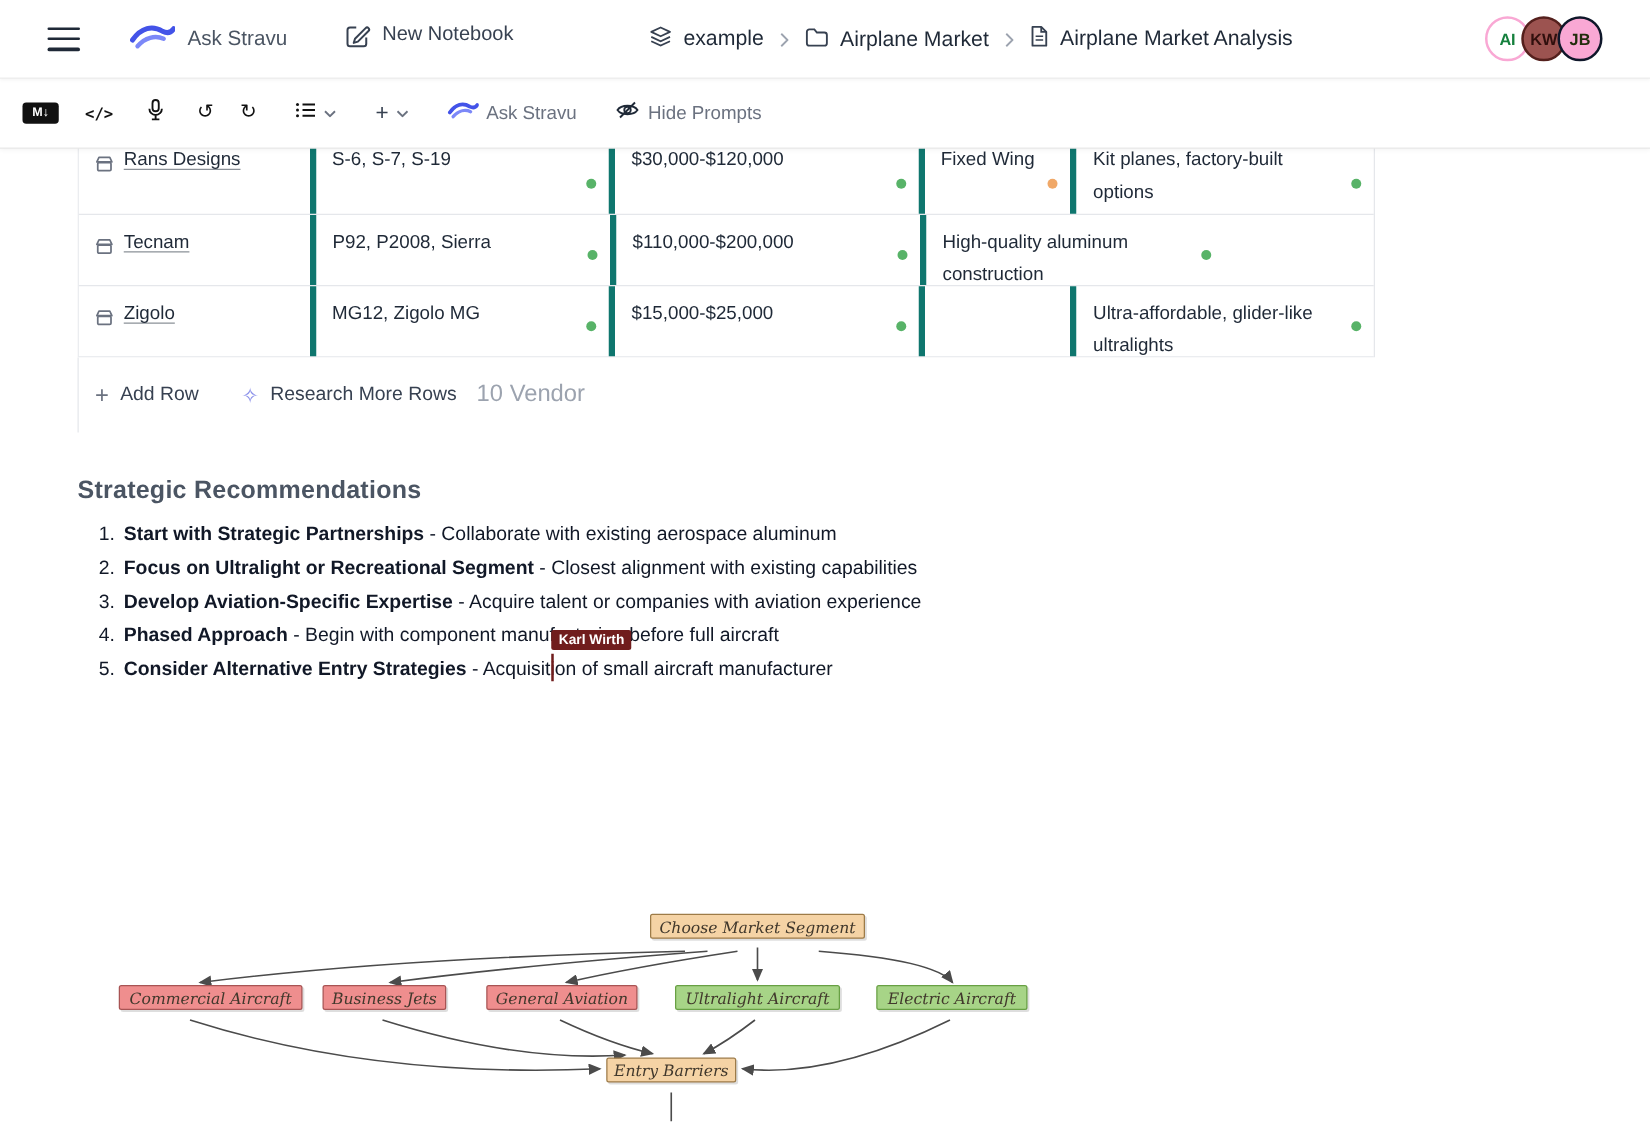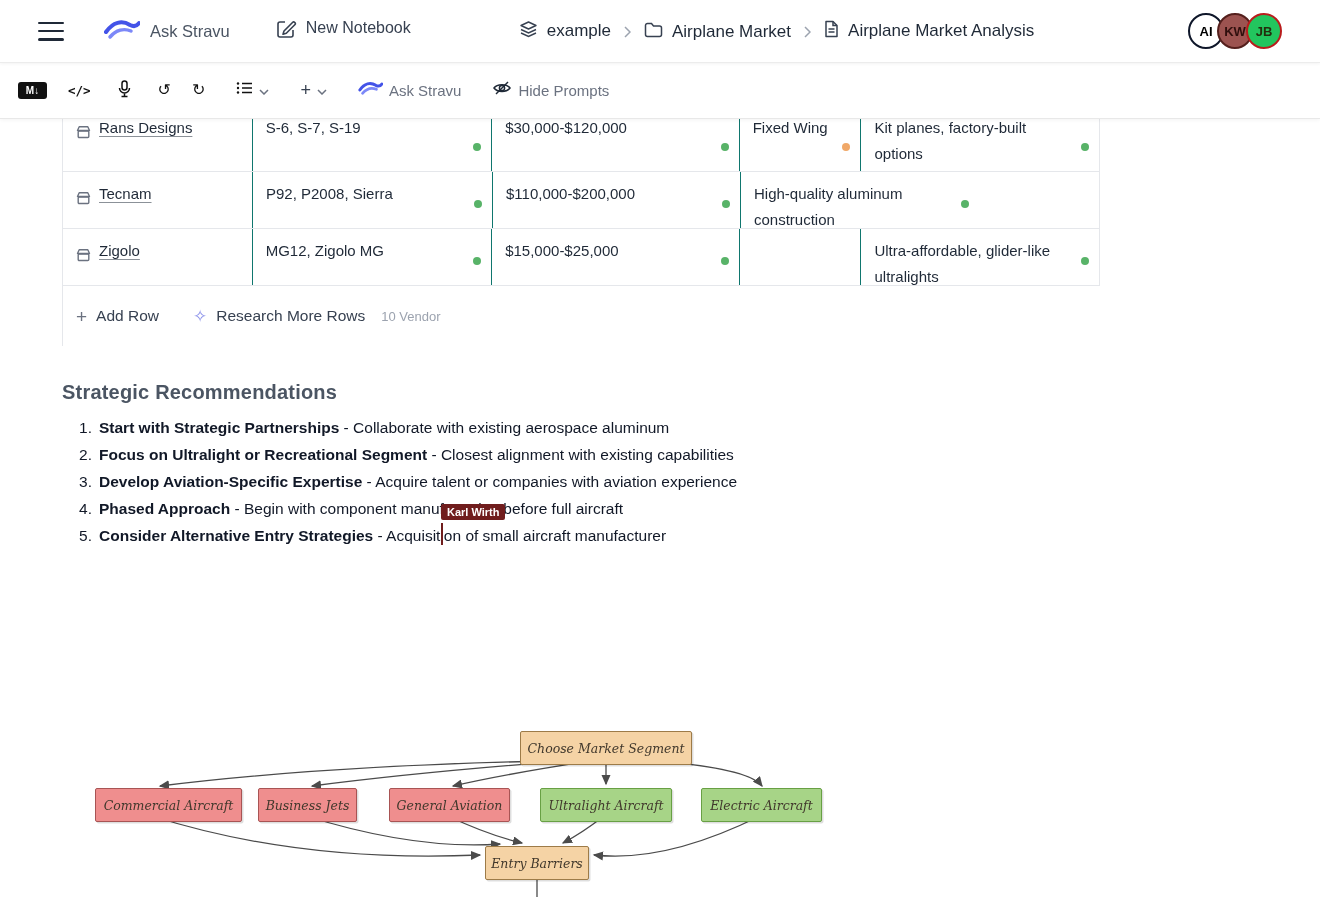--- a/index.html
+++ b/index.html
@@ -13,71 +13,71 @@
        box-shadow:0 1px 0 #ececec, 0 2px 3px rgba(0,0,0,.05);}
   .hamburger{width:26px;height:19px;display:flex;flex-direction:column;justify-content:space-between;cursor:pointer;}
   .hamburger span{height:2.6px;background:#1f2937;border-radius:2px;}
   .brand{display:flex;align-items:center;gap:10px;margin-left:40px;font-size:16.5px;color:#4b5563;}
   .new-notebook{display:flex;align-items:flex-start;gap:9px;margin-left:46px;font-size:16px;color:#374151;cursor:pointer;}
   .breadcrumb{display:flex;align-items:flex-end;gap:13px;margin-left:108px;font-size:17px;color:#1f2937;}
   .crumb{display:flex;align-items:center;gap:9px;cursor:pointer;}
   .avatars{margin-left:auto;display:flex;align-items:center;}
   .avatar{width:36px;height:36px;border-radius:50%;display:flex;align-items:center;justify-content:center;
           font-size:13px;font-weight:700;box-sizing:border-box;}
-  .avatar.ai{background:#fff;border:2px solid #0f172a;color:#000000;z-index:1;}
+  .avatar.ai{background:#fff;border:2px solid #f9a8d4;color:#15803d;z-index:1;}
   .avatar.kw{background:#9c5350;border:2px solid #55201d;color:#300f0d;margin-left:-7px;z-index:2;}
-  .avatar.jb{background:#22c55e;border:2px solid #b91c1c;color:#232e0d;margin-left:-7px;z-index:3;}
+  .avatar.jb{background:#f9a8d4;border:2px solid #0f172a;color:#232e0d;margin-left:-7px;z-index:3;}
   
   .toolbar{position:absolute;top:62px;left:0;right:0;height:56px;display:flex;align-items:center;
            padding:0 18px;box-sizing:border-box;background:#fff;z-index:5;gap:21px;
            box-shadow:0 1px 0 #e8e8e8, 0 2px 4px rgba(0,0,0,.05);}
   .md-badge{min-width:25px;height:17px;background:#111;border-radius:3px;color:#fff;font-size:10px;
             font-weight:700;display:flex;align-items:center;justify-content:center;padding:0 2px;cursor:pointer;}
   .code-btn{font-family:"DejaVu Sans Mono",monospace;font-size:12.5px;font-weight:700;color:#111;cursor:pointer;}
   .tool-glyph{font-size:16px;color:#111;cursor:pointer;line-height:1;}
   .tgroup{display:flex;align-items:center;gap:6px;cursor:pointer;}
   .tlabel{font-size:15px;color:#6b7280;}
   .ml14{margin-left:6px;} .ml24{margin-left:10px;}
   
   .table-clip{position:absolute;left:62px;top:118px;width:1038px;height:168px;overflow:hidden;background:#fff;}
   .tbl{margin-top:-12px;border-left:1px solid #e5e7eb;border-right:1px solid #e5e7eb;box-sizing:border-box;width:1038px;}
   .trow{display:flex;border-bottom:1px solid #e5e7eb;box-sizing:border-box;}
   .r1{height:66px;} .r2{height:57px;} .r3{height:57px;}
-  .cell{border-right:1px solid #0f766e;position:relative;padding:9px 26px 0 13px;box-sizing:border-box;
+  .cell{border-right:5px solid #0f766e;position:relative;padding:9px 26px 0 13px;box-sizing:border-box;
         font-size:15px;color:#1f2937;line-height:26px;overflow:hidden;}
   .cell:last-child{border-right:none;}
   .c-vendor{width:190px;display:flex;gap:8px;align-items:flex-start;}
   .c-models{width:240px;} .c-price{width:248px;} .c-seg{width:122px;} .c-notes{width:238px;}
   .shop-icon{margin-top:6px;flex:none;}
   .vendor-link{text-decoration:underline;text-decoration-color:#8b9198;text-underline-offset:3px;font-weight:500;cursor:pointer;}
   .dot{position:absolute;right:10px;bottom:20px;width:8px;height:8px;border-radius:50%;}
   .tbl-footer{position:absolute;left:62px;top:286px;width:1038px;height:60px;border-left:1px solid #e5e7eb;
               display:flex;align-items:center;padding-left:13px;box-sizing:border-box;}
   .foot-btn{display:flex;align-items:center;gap:9px;font-size:15.5px;color:#374151;cursor:pointer;}
   .plus-g{font-size:19px;color:#6b7280;line-height:1;}
   .sparkle-g{font-size:17px;color:#8a90ea;line-height:1;}
   .research{margin-left:34px;}
-  .count{margin-left:16px;font-size:13px;color:#9ca3af;}
+  .count{margin-left:16px;font-size:19px;color:#9ca3af;}
   
   .rec-title{position:absolute;left:62px;top:381px;font-size:20px;font-weight:700;color:#4b5563;letter-spacing:.2px;}
   .rec-list{position:absolute;left:70px;top:414px;font-size:15.5px;color:#111827;}
   .rec-item{display:flex;line-height:27px;}
   .num{width:22px;text-align:right;margin-right:7px;flex:none;}
   .lead{font-weight:700;white-space:pre-wrap;}
   .rest{font-weight:400;white-space:pre-wrap;}
   
   .cursor-badge{position:absolute;left:441px;top:504px;background:#701d1d;color:#fff;font-size:11px;
                 font-weight:700;padding:2px 6px;border-radius:2px;white-space:nowrap;z-index:4;}
   .cursor-caret{position:absolute;left:441px;top:523px;width:2px;height:22px;background:#701d1d;z-index:4;}
   
   .diagram{position:absolute;left:0;top:720px;width:1320px;height:185px;}
   .diagram svg{position:absolute;left:0;top:0;}
   .dnode{position:absolute;display:flex;align-items:center;justify-content:center;
          font-family:"DejaVu Serif",serif;font-style:italic;font-size:12.5px;color:#41382c;
-         border-radius:2px;box-sizing:border-box;border:1.4px solid;height:34px;
+         border-radius:2px;box-sizing:border-box;border:1.4px solid;height:20px;
          box-shadow:1.5px 1.5px 0 rgba(0,0,0,.13);}
   .tan{background:#f5d3a5;border-color:#9d7b48;}
   .red{background:#ef8e8e;border-color:#a85454;}
   .green{background:#a7d487;border-color:#68a044;}
   .n-choose{left:520px;top:11px;width:172px;}
   .n-commercial{left:80px;top:68px;width:147px;margin-left:15px;}
   .n-business{left:258px;top:68px;width:99px;}
   .n-general{left:389px;top:68px;width:121px;}
   .n-ultralight{left:540px;top:68px;width:132px;}
   .n-electric{left:701px;top:68px;width:121px;}

